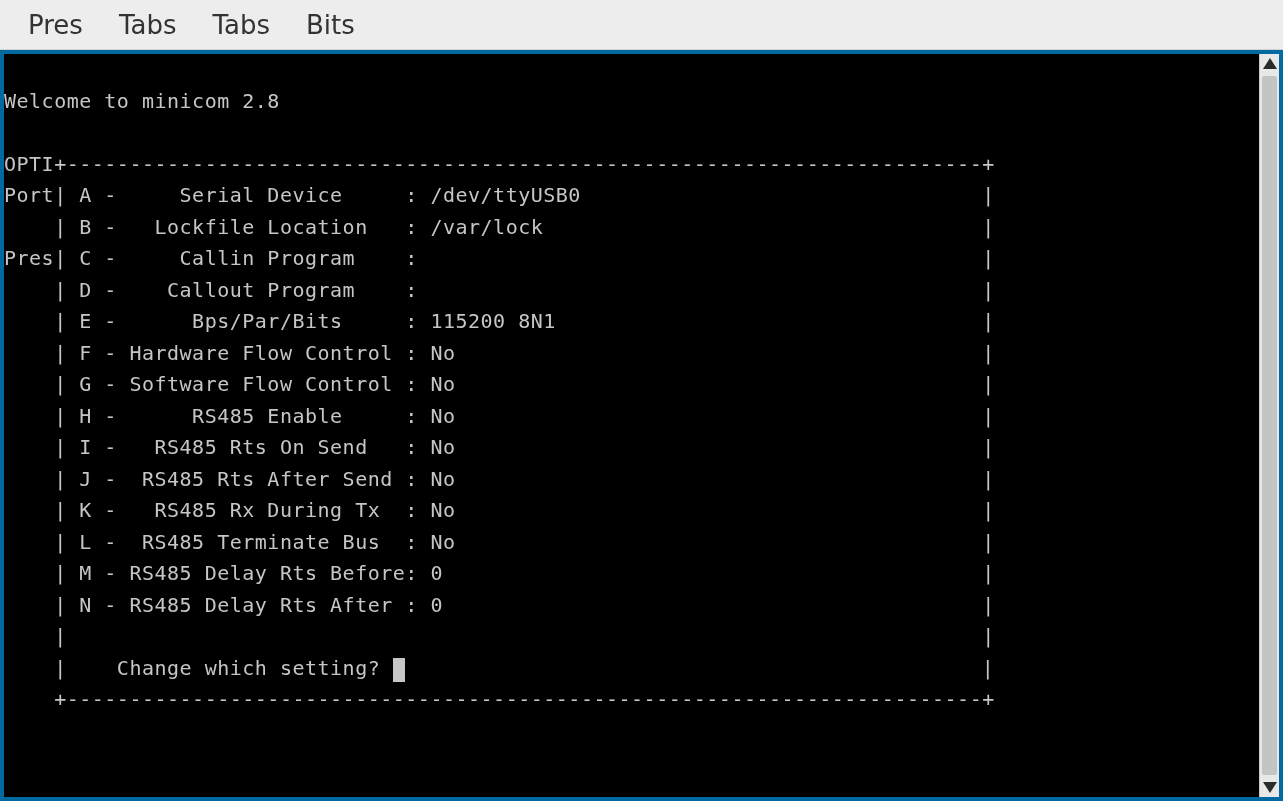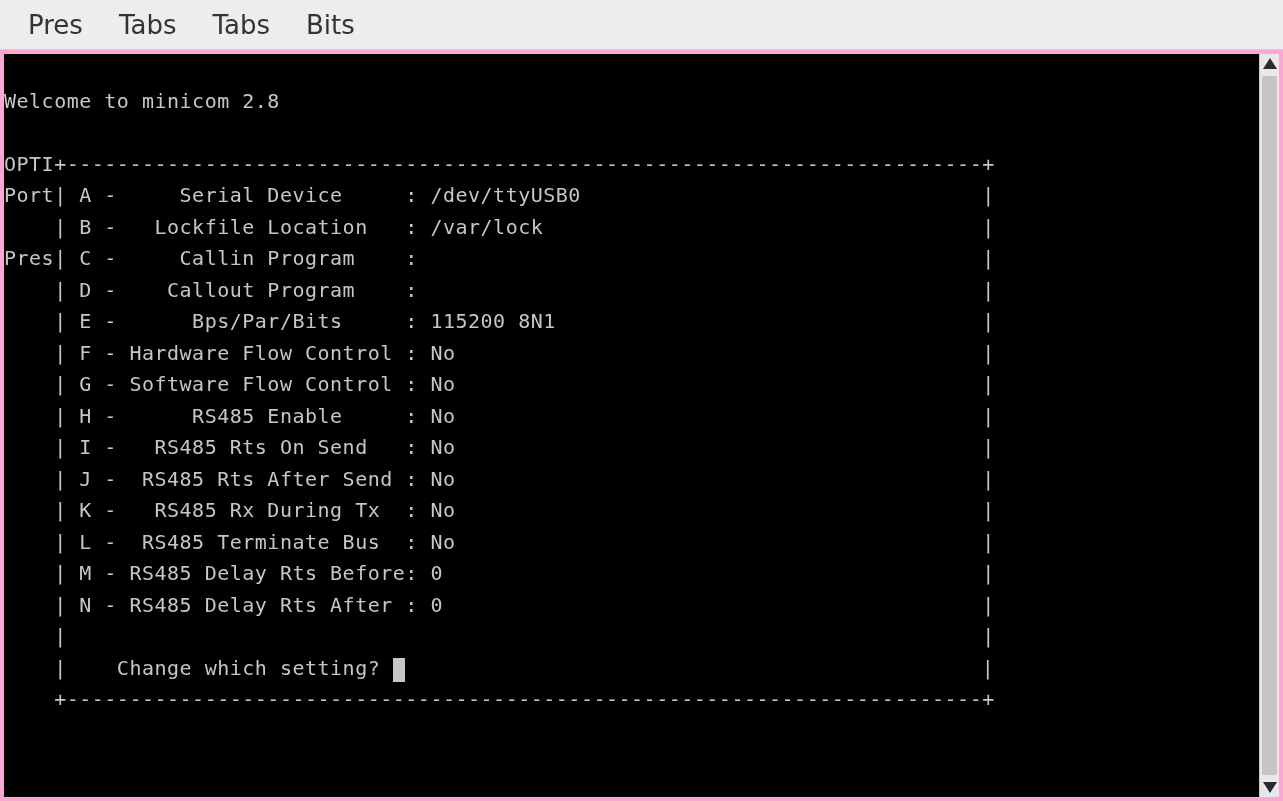--- a/index.html
+++ b/index.html
@@ -26,21 +26,21 @@
   }
   .menu-item {
     font-size: 26px;
     color: #333;
     padding: 6px 18px;
     cursor: default;
   }
   .content-area {
     flex: 1;
     display: flex;
-    background: #f9a8d4;
+    background: #0369a1;
     padding: 4px;
   }
   .terminal {
     flex: 1;
     background: #000000;
     color: #c6c6c6;
     font-family: "DejaVu Sans Mono", "Liberation Mono", Menlo, Consolas, monospace;
     font-size: 20px;
     line-height: 31.5px;
     padding: 0;

